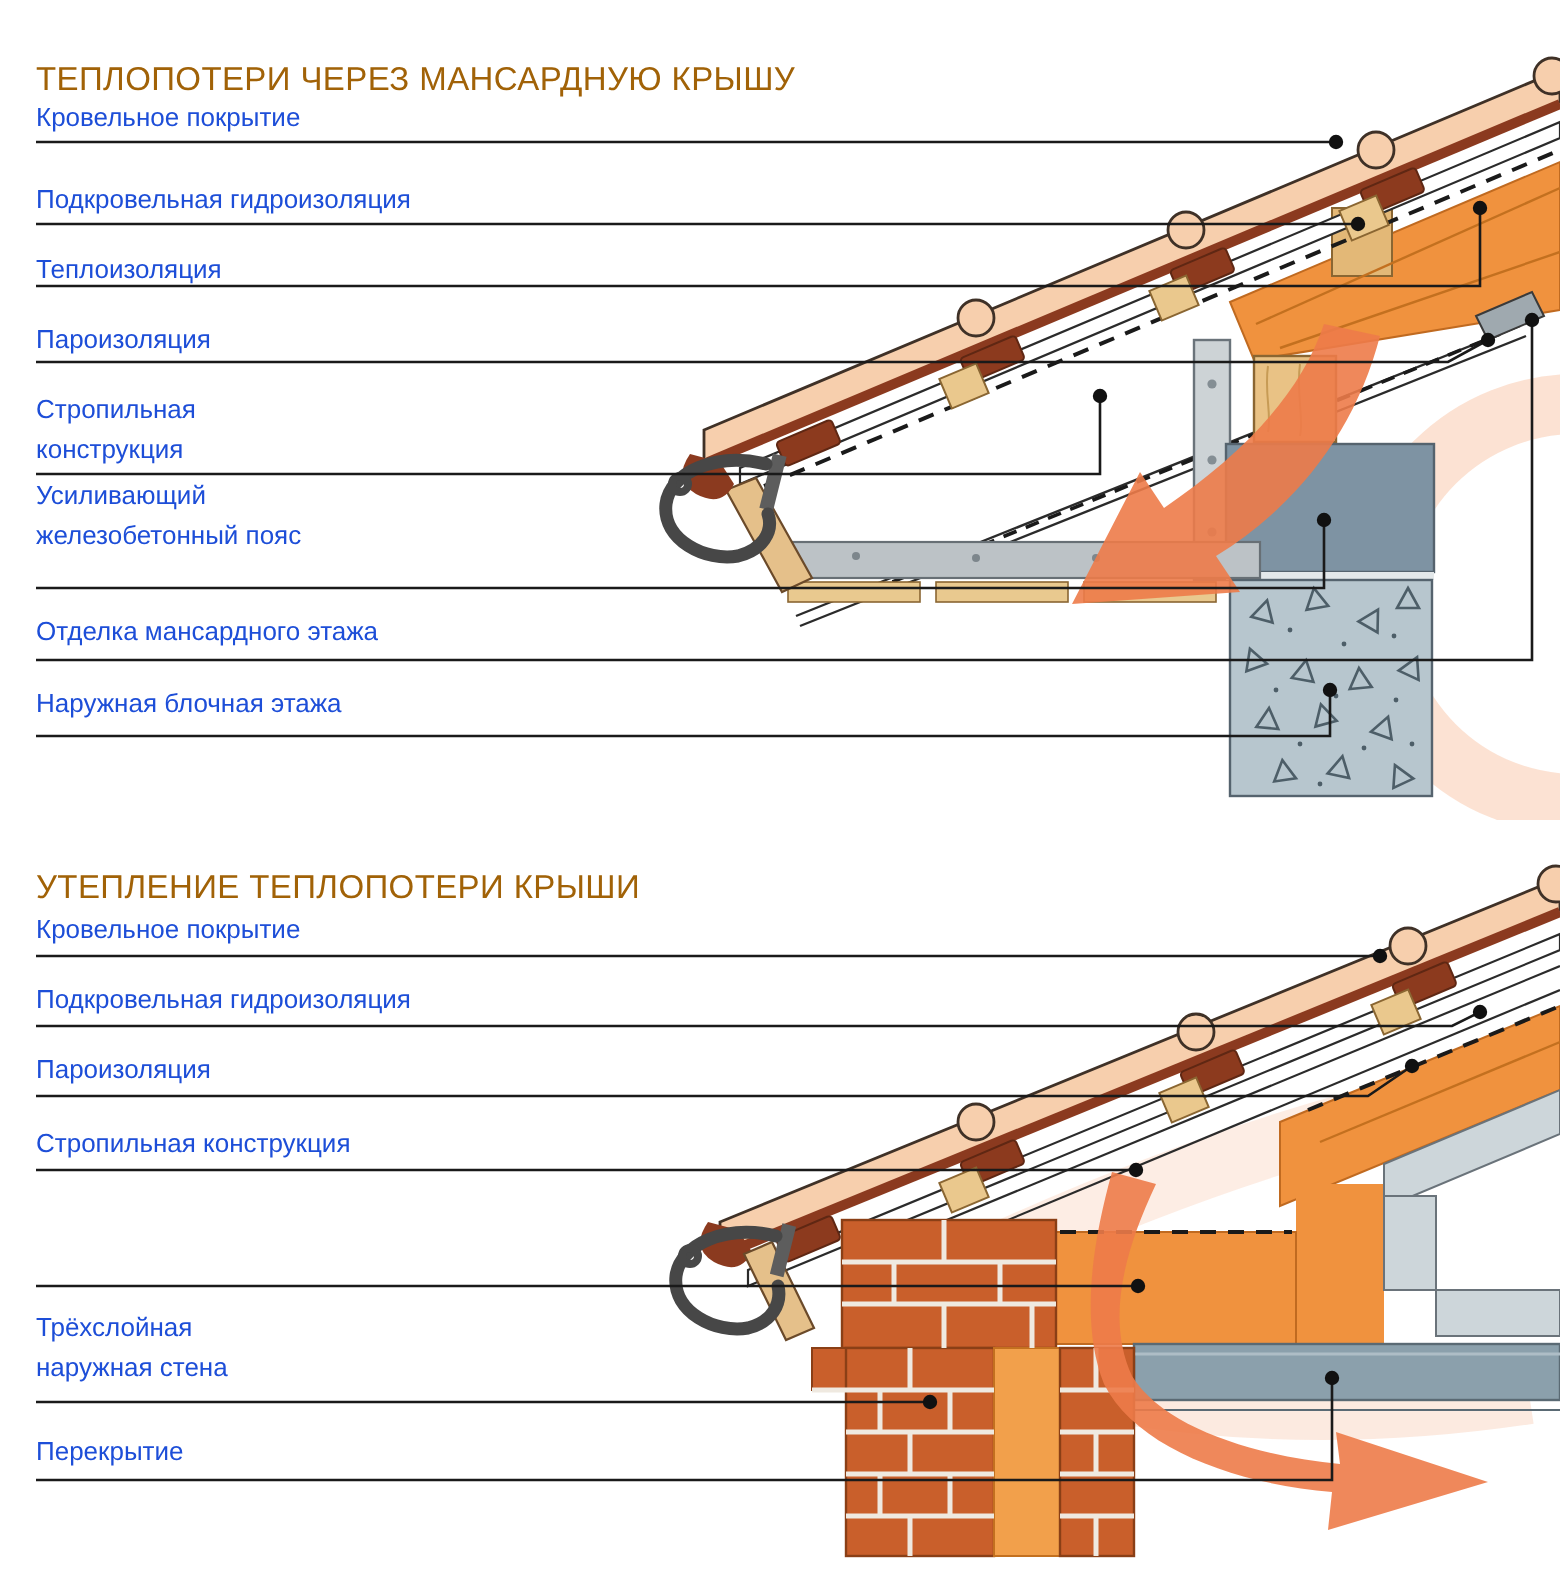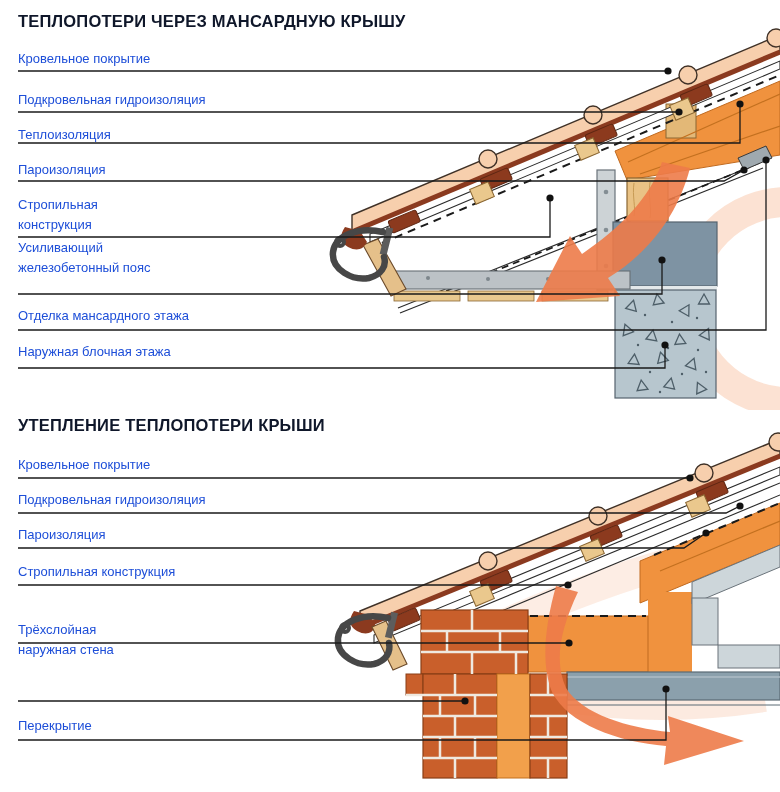--- a/index.html
+++ b/index.html
@@ -1,20 +1,20 @@
 <!DOCTYPE html>
 <html><head>
 <meta charset="utf-8">
 <style>
   html,body{margin:0;padding:0;background:#ffffff;}
   .page{position:relative;width:780px;height:792px;background:#fff;overflow:hidden;
         font-family:"Liberation Sans",sans-serif;}
   .dg{position:absolute;left:0;}
-  .title{position:absolute;left:18px;font-size:16.5px;font-weight:700;color:#0f172a;
-         letter-spacing:.2px;white-space:pre-line;}
+  .title{position:absolute;left:18px;font-size:16.5px;font-weight:400;color:#a16207;
+         letter-spacing:.2px;white-space:pre-line;margin-top:19px;}
   .label{position:absolute;left:18px;font-size:13px;line-height:20px;color:#1d4ed8;
          white-space:pre-line;width:360px;}
 </style>
 </head>
 <body>
 
 <div class="page">
 
   <div class="title" style="top:12px">ТЕПЛОПОТЕРИ ЧЕРЕЗ МАНСАРДНУЮ КРЫШУ</div>
   <div class="label" style="top:49px">Кровельное покрытие</div>
@@ -152,21 +152,21 @@
       <circle cx="766" cy="160" r="3.6"></circle>
         <circle cx="665" cy="345" r="3.6"></circle>
     </g>
   </svg>
 
   <div class="title" style="top:416px">УТЕПЛЕНИЕ ТЕПЛОПОТЕРИ КРЫШИ</div>
   <div class="label" style="top:455px">Кровельное покрытие</div>
   <div class="label" style="top:490px">Подкровельная гидроизоляция</div>
   <div class="label" style="top:525px">Пароизоляция</div>
   <div class="label" style="top:562px">Стропильная конструкция</div>
-  <div class="label" style="top:620px">Трёхслойная
+  <div class="label" style="top:654px">Трёхслойная
 наружная стена</div>
   <div class="label" style="top:716px">Перекрытие</div>
 
   <svg class="dg" style="top:410px" width="780" height="382" viewBox="0 410 780 382">
 
     <path d="M 450,650 Q 570,590 680,560" stroke="#F5AD85" stroke-width="30" opacity="0.22" fill="none"></path>
     <path d="M 560,700 Q 660,716 765,700" stroke="#F5AD85" stroke-width="24" opacity="0.25" fill="none"></path>
 
     <g stroke="#2b2b2b" stroke-width="1.1">
       <line x1="430" y1="628" x2="780" y2="483"></line>

